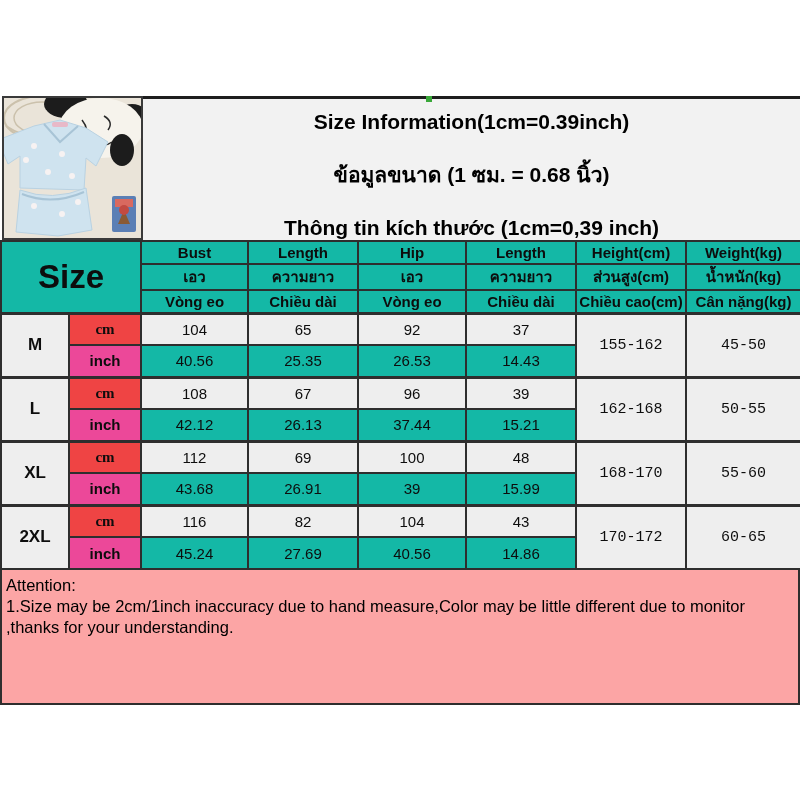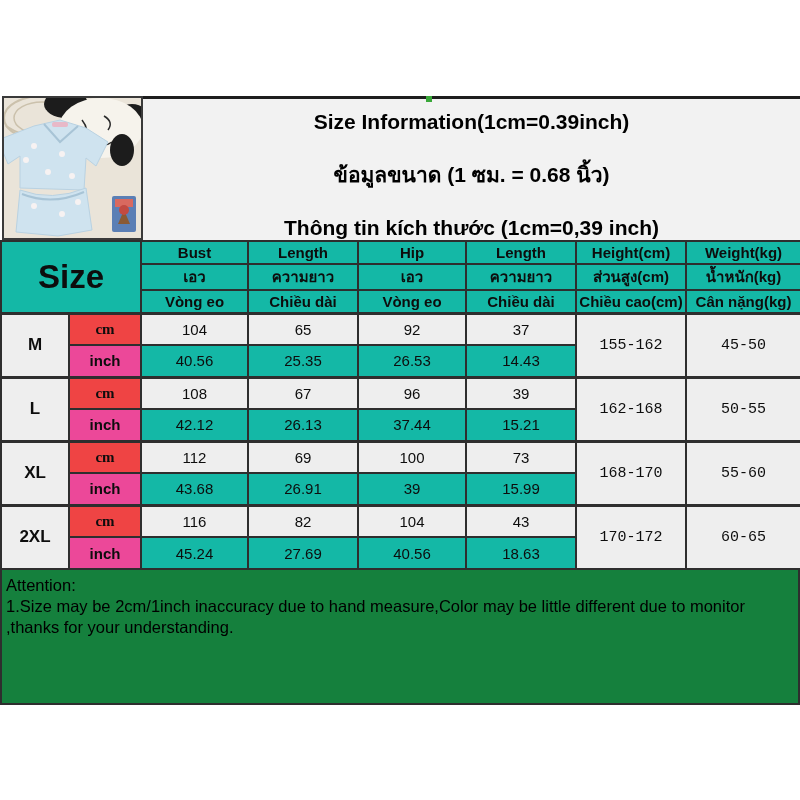--- a/index.html
+++ b/index.html
@@ -51,21 +51,21 @@
   td.unit-cell { font-weight: bold; }
   tr.cm-row td.unit-cell { background: #ef4444; font-family: Liberation Serif, serif; }
   tr.inch-row td.unit-cell { background: #ec4899; }
   td.hw-cell { background: #f2f2f2; font-family: Liberation Mono, monospace; }
   tr.group-start td { border-top-width: 3px; }
 
   
   .attention-box {
     width: 800px; height: 135px;
     border: 2px solid #2e2e2e; border-top-width: 0;
-    background: #15803d;
+    background: #fca5a5;
     padding: 5px 4px 0 4px;
     font-size: 16.5px; line-height: 21px; color: #000;
   }
 
   
   svg .stroke-doodle { stroke: #2a2a2a; stroke-width: 1.5; fill: none; }
 </style>
 </head>
 <body>
 
@@ -212,21 +212,21 @@
       <td>37.44</td>
       <td>15.21</td>
     </tr>
 
     <tr class="cm-row group-start">
       <td class="size-cell" rowspan="2">XL</td>
       <td class="unit-cell">cm</td>
       <td>112</td>
       <td>69</td>
       <td>100</td>
-      <td>73</td>
+      <td>48</td>
       <td class="hw-cell" rowspan="2">168-170</td>
       <td class="hw-cell" rowspan="2">55-60</td>
     </tr>
     <tr class="inch-row">
       <td class="unit-cell">inch</td>
       <td>43.68</td>
       <td>26.91</td>
       <td>39</td>
       <td>15.99</td>
     </tr>
@@ -239,21 +239,21 @@
       <td>104</td>
       <td>43</td>
       <td class="hw-cell" rowspan="2">170-172</td>
       <td class="hw-cell" rowspan="2">60-65</td>
     </tr>
     <tr class="inch-row">
       <td class="unit-cell">inch</td>
       <td>45.24</td>
       <td>27.69</td>
       <td>40.56</td>
-      <td>18.63</td>
+      <td>14.86</td>
     </tr>
   </tbody>
 </table>
 
 <div class="attention-box">
   <div>Attention:</div>
   <div>1.Size may be 2cm/1inch inaccuracy due to hand measure,Color may be little different due to monitor ,thanks for your understanding.</div>
 </div>
 
 </body></html>

